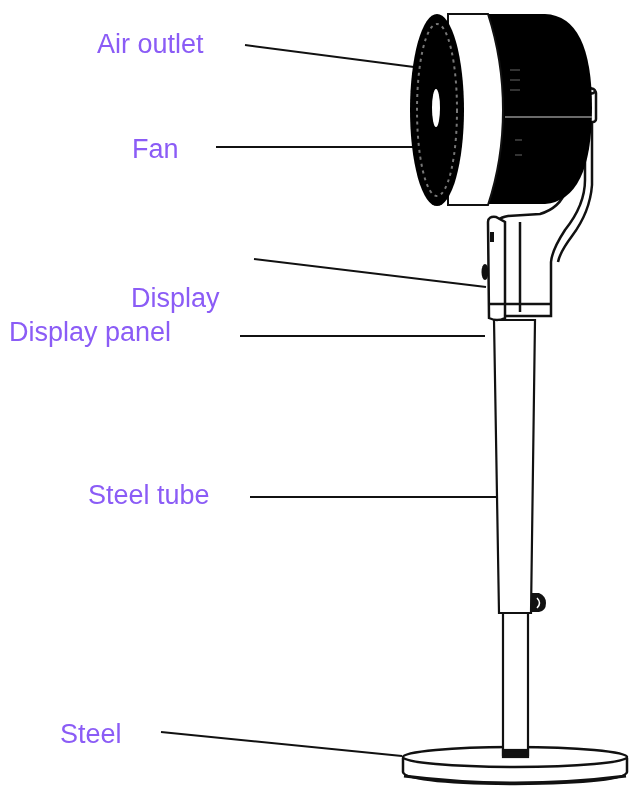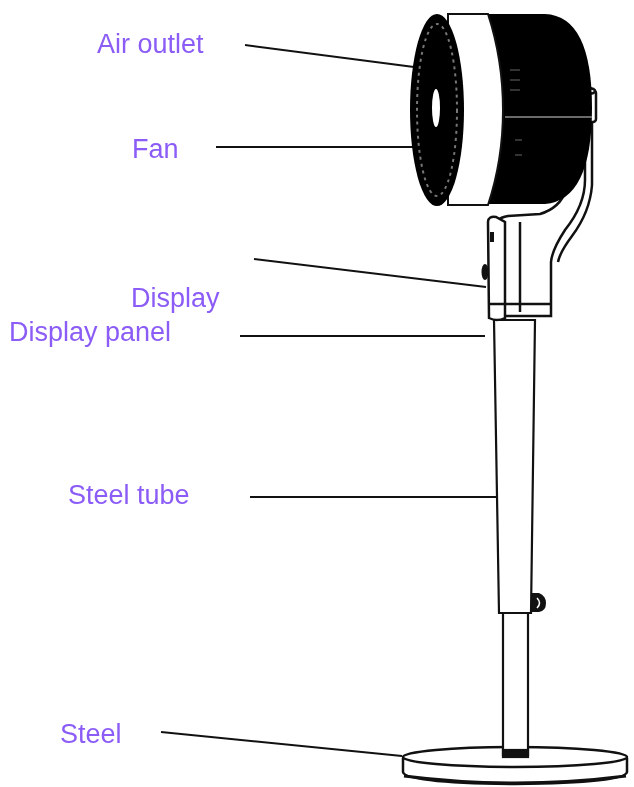--- a/index.html
+++ b/index.html
@@ -14,21 +14,21 @@
     }
     svg.art { position: absolute; left: 0; top: 0; }
   </style>
 </head>
 <body>
 
 <div class="label" style="left:97px; top:31px;">Air outlet</div>
 <div class="label" style="left:132px; top:136px;">Fan</div>
 <div class="label" style="left:131px; top:246px;margin-top:39px;">Display</div>
 <div class="label" style="left:9px; top:319px;">Display panel</div>
-<div class="label" style="left:68px; top:482px;">Steel tube</div>
+<div class="label" style="left:88px; top:482px;">Steel tube</div>
 <div class="label" style="left:60px; top:721px;">Steel</div>
 
 <svg class="art" width="634" height="787" viewBox="0 0 634 787">
 
   <g stroke="#111" stroke-width="2" fill="none">
     <line x1="245" y1="45" x2="414" y2="67"></line>
     <line x1="216" y1="147" x2="474" y2="147"></line>
     <line x1="254" y1="259" x2="486" y2="287"></line>
     <line x1="240" y1="336" x2="485" y2="336"></line>
     <line x1="250" y1="497" x2="510" y2="497"></line>

